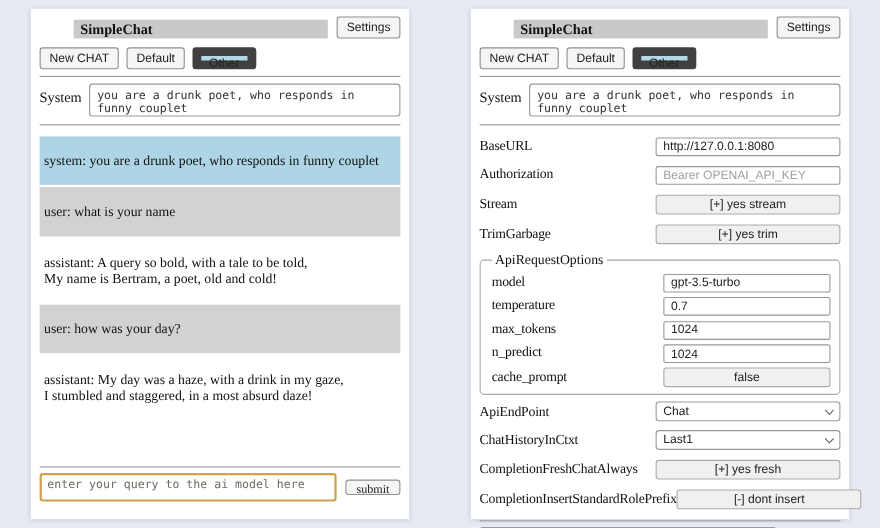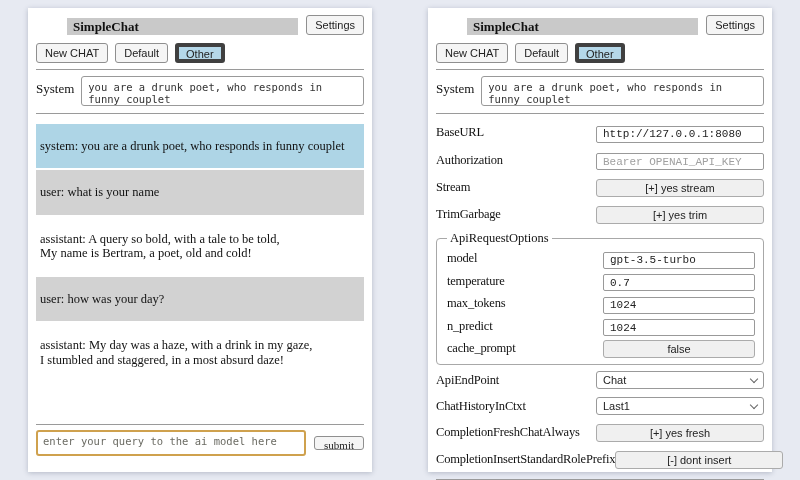--- a/index.html
+++ b/index.html
@@ -31,21 +31,21 @@
     font-family: "Liberation Sans", sans-serif;
     font-size: 11px; color: #222;
     background: #f5f5f5;
     border: 1px solid #8f8f8f; border-radius: 3px;
     padding: 1px 8px; height: 20px; line-height: 15px;
     cursor: pointer; white-space: nowrap;
   }
   .sessions { display: flex; gap: 7px; margin-top: 8px; }
   .session-btn.selected {
     background: #b5d8e9;
-    border: 4px solid #404040;
+    border: 8px solid #404040;
     padding: 0 7px;
   }
 
   hr.divider { border: 0; border-top: 1px solid #9a9a9a; margin: 6px 0 5px 0; }
 
   
   .system-row { display: flex; gap: 7px; align-items: flex-start; margin: 1px 0; }
   .system-label { font-size: 13px; padding-top: 5px; color: #111; }
   textarea.mono-box {
     font-family: "DejaVu Sans Mono", monospace;
@@ -75,21 +75,21 @@
   .query-input.focused { border: 2px solid #cfa14e; padding: 3px 5px; }
   .query-input::placeholder { color: #6b6b63; opacity: 1; }
   .submit-btn { height: 14px; padding: 1px 9px; font-family: Liberation Serif, serif; }
 
   
   .setting-row { display: flex; align-items: center; margin: 4px 0; }
   .setting-label { flex: 1; font-size: 12.5px; color: #111; letter-spacing: -0.2px; }
   .setting-control { width: 168px; flex: none; }
   input.text-control {
     width: 100%; height: 17px;
-    font-family: Liberation Mono, monospace; font-size: 11px; color: #222;
+    font-family: Liberation Sans, sans-serif; font-size: 11px; color: #222;
     border: 1px solid #999; border-radius: 2px;
     padding: 1px 6px; outline: none; background: #fff;
   }
   input.text-control::placeholder { color: #a0a0a0; opacity: 1; }
   button.toggle-control {
     width: 100%; height: 18px;
     font-family: "Liberation Sans", sans-serif; font-size: 11px; color: #222;
     background: #f0f0f0;
     border: 1px solid #ababab; border-radius: 3px;
     cursor: pointer;

